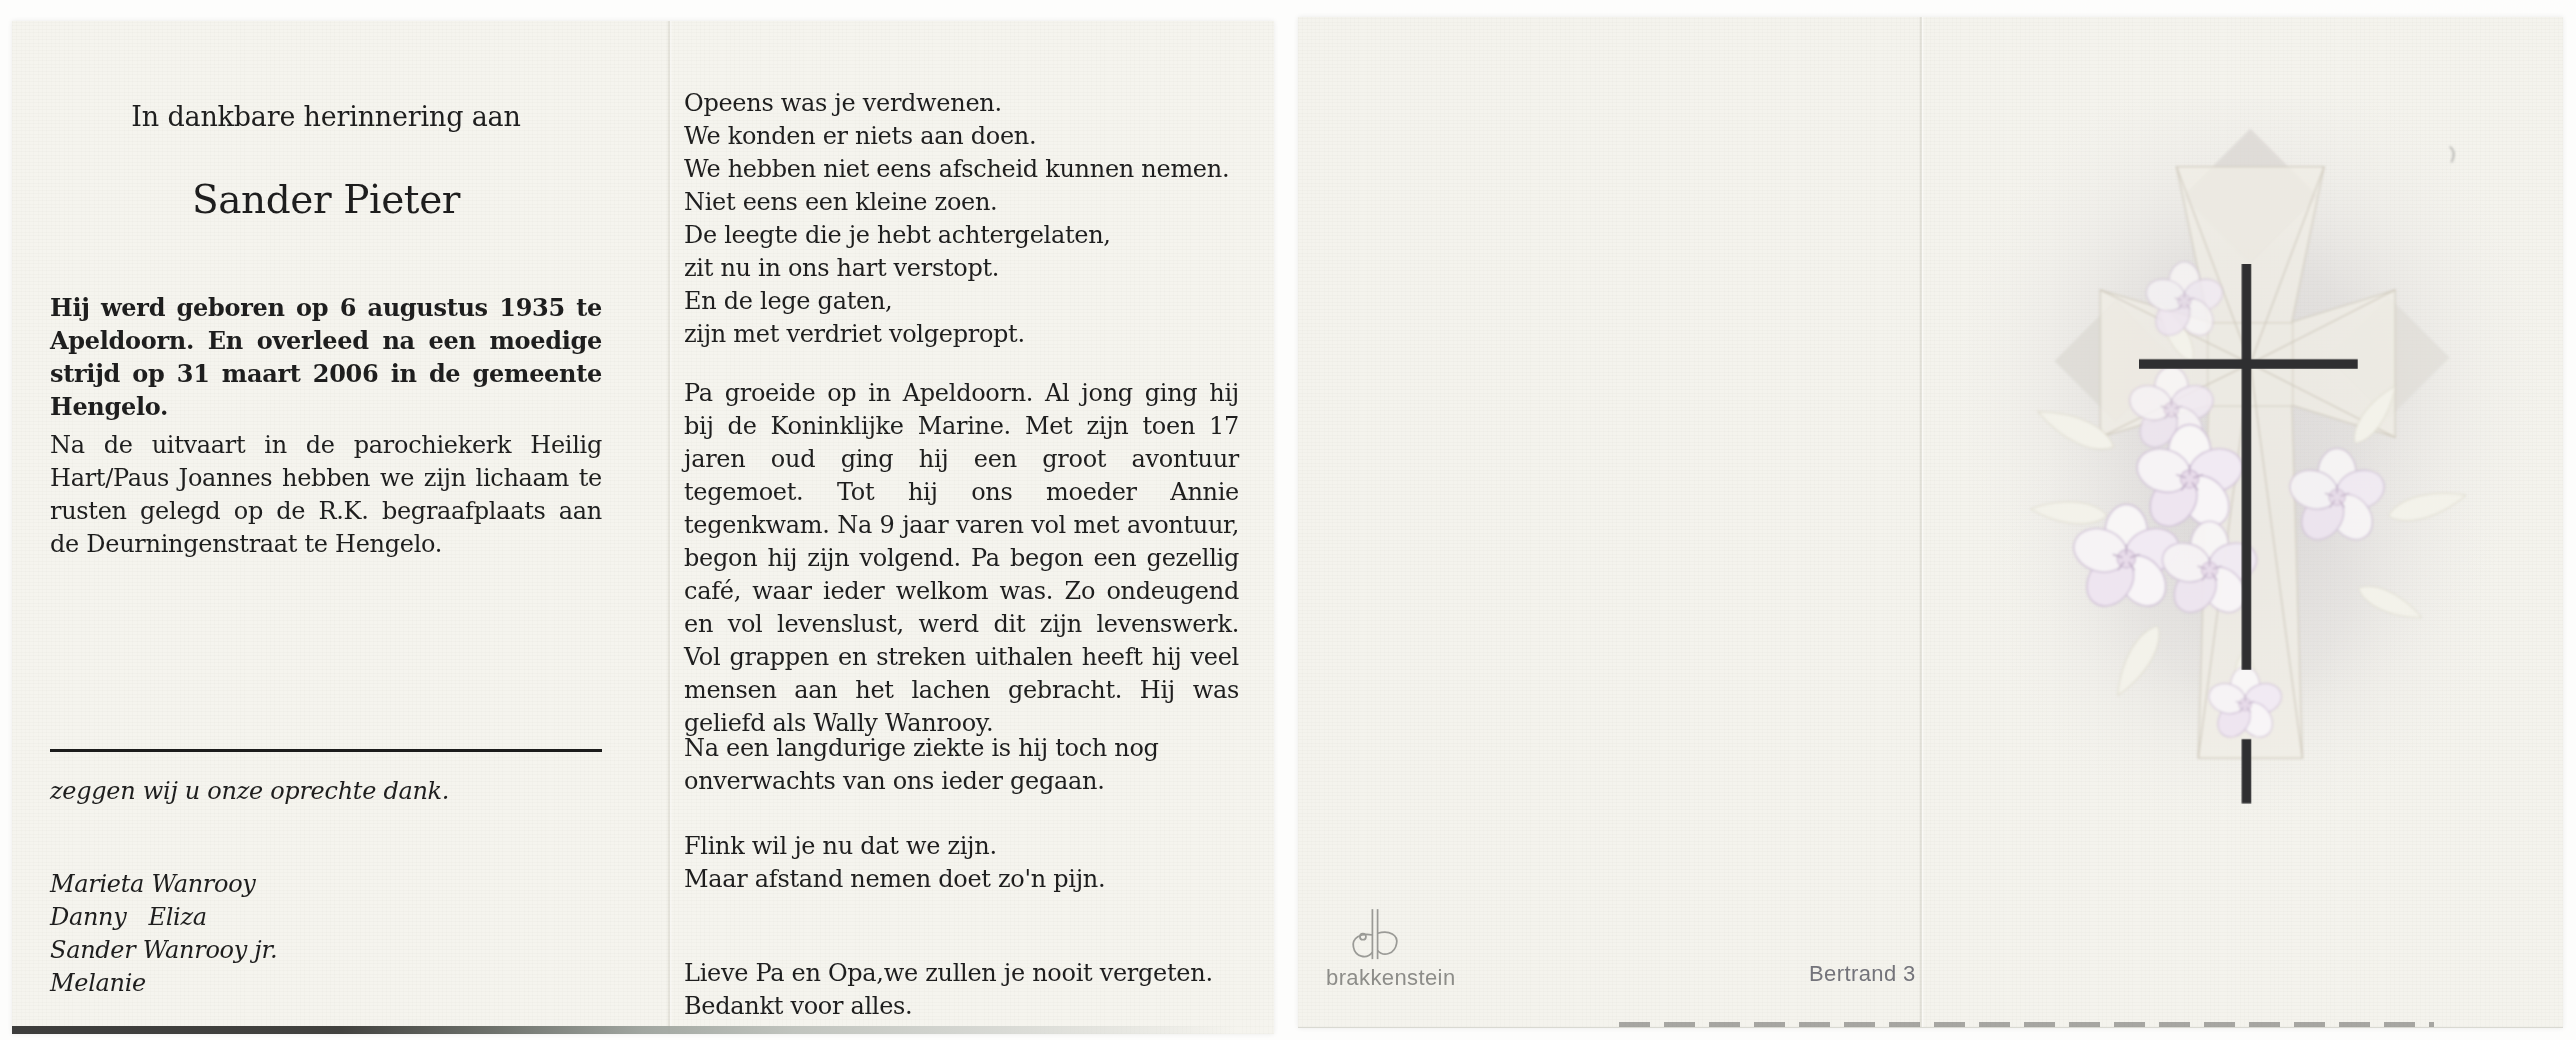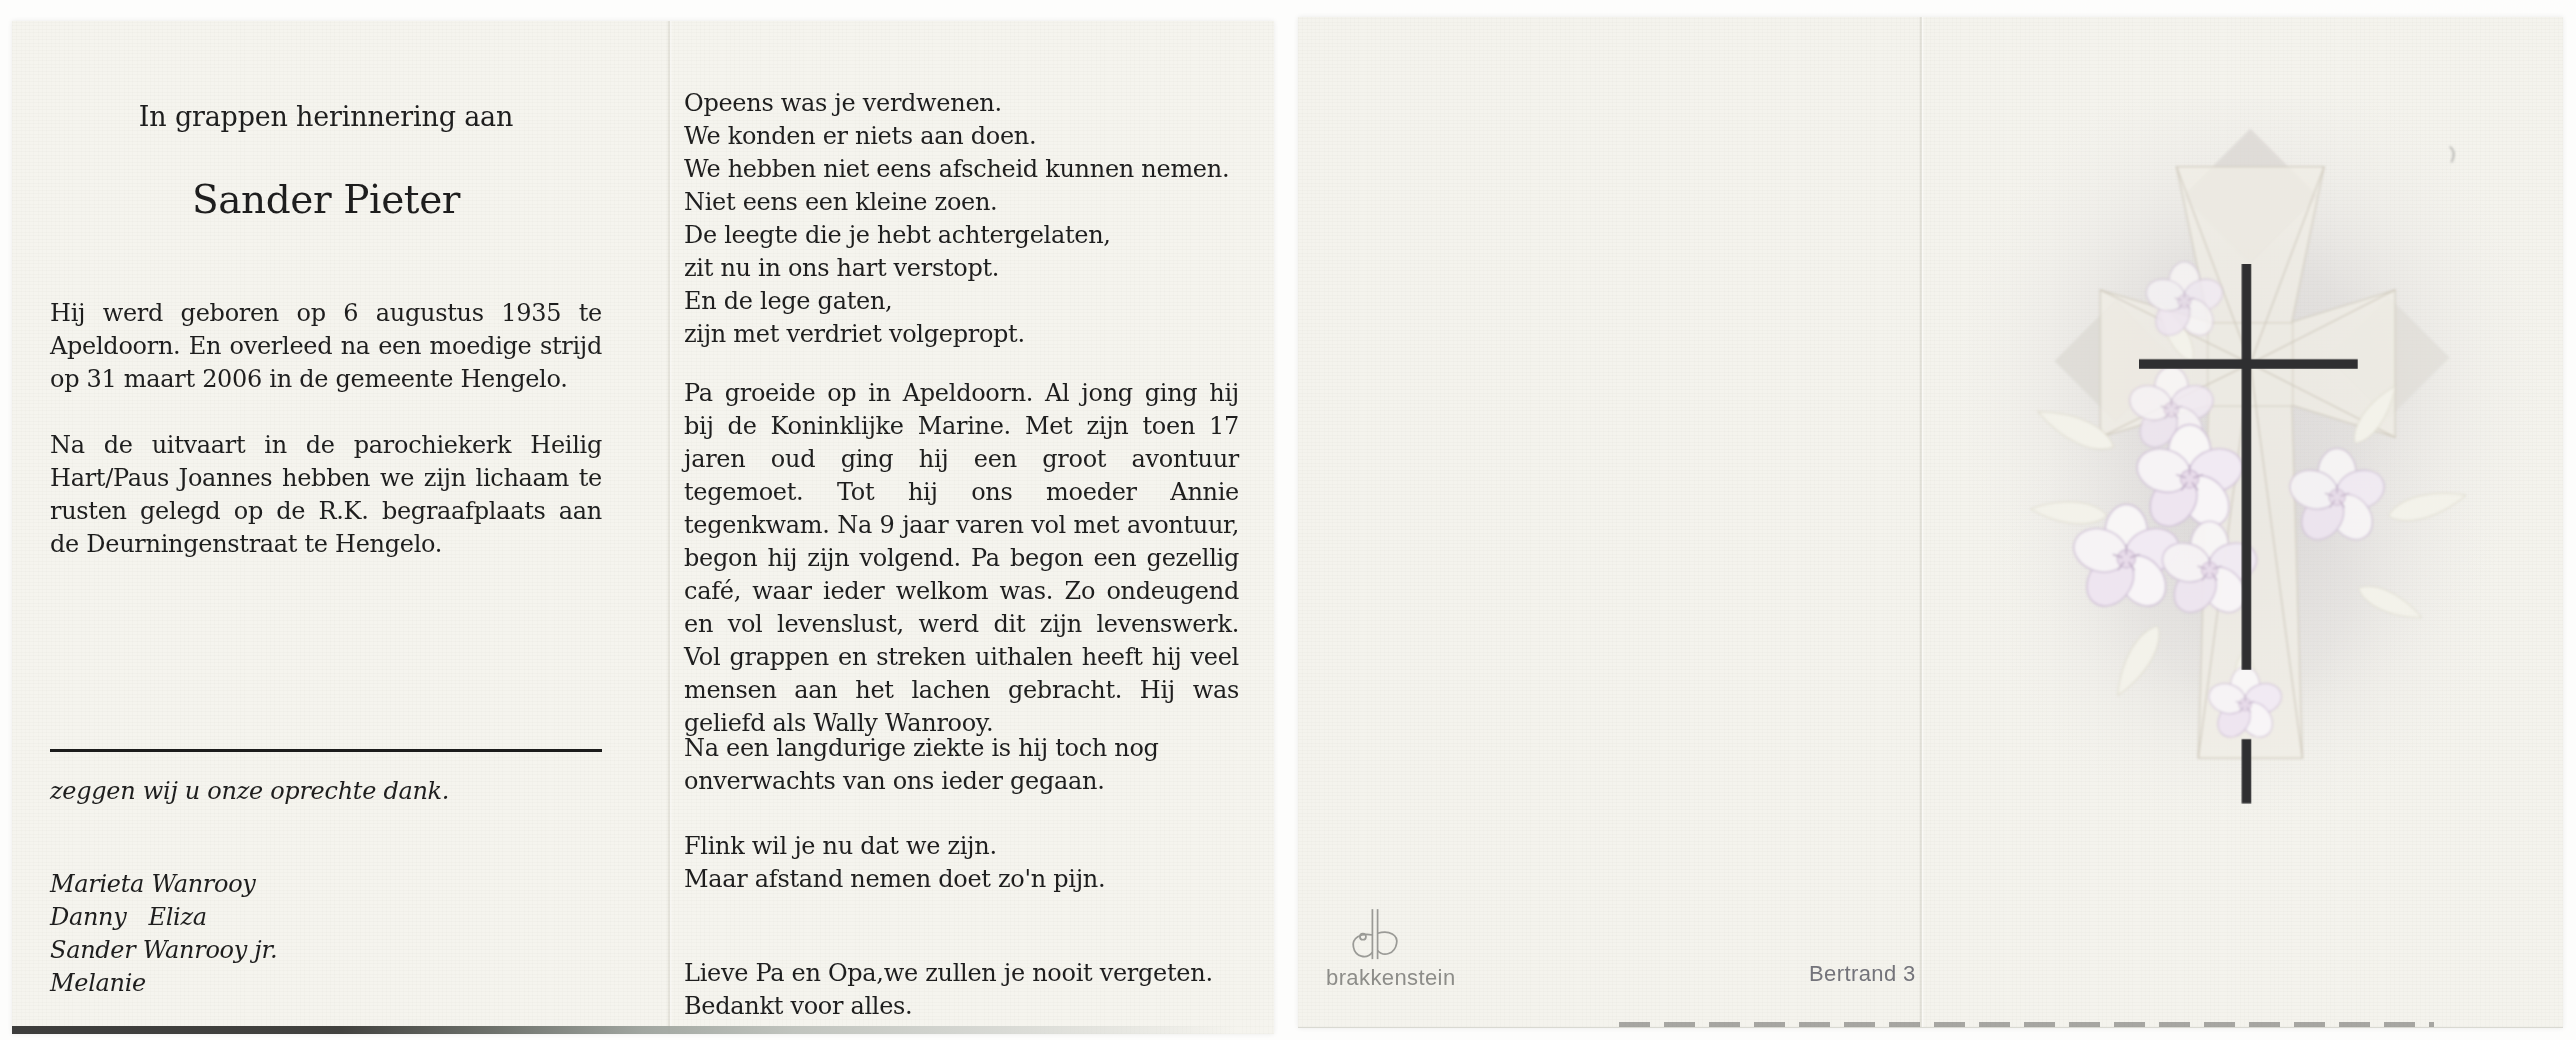--- a/index.html
+++ b/index.html
@@ -29,21 +29,21 @@
     background:repeating-linear-gradient(90deg, rgba(72,72,70,0.6) 0 31px, rgba(72,72,70,0) 31px 45px);}
 
   .panel{position:absolute;top:0;height:100%;}
   .panel-memorial{left:38px;width:552px;}
   .panel-poem{left:672px;width:555px;}
 
   .blk{position:absolute;left:0;width:100%;}
   .intro{top:80px;text-align:center;font-size:27px;letter-spacing:-0.2px;}
   .deceased-name{top:156px;text-align:center;font-size:39px;line-height:45px;letter-spacing:-0.4px;}
   .body-text{font-size:24px;line-height:33px;text-align:justify;letter-spacing:-0.3px;margin:0;}
-  .para-birth{top:276px;}
+  .para-birth{top:270px;font-weight:bold;}
   .para-funeral{top:408px;}
   .rule{top:728px;height:2.6px;background:#1c1c1c;}
   .thanks{top:753px;font-style:italic;font-size:24px;line-height:35px;letter-spacing:-0.3px;}
   .family-names{top:847px;font-style:italic;font-size:24px;line-height:33px;letter-spacing:-0.3px;}
   .family-names div{white-space:pre-wrap;}
 
   .stanza{font-size:24px;line-height:33px;letter-spacing:-0.3px;}
   .stanza-opening{top:66px;}
   .life-story{top:356px;}
   .stanza-illness{top:711px;}
@@ -60,21 +60,21 @@
   .artwork{position:absolute;left:607px;top:82px;width:642px;height:772px;}
 </style>
 </head>
 <body>
 
 <div class="page">
 
   <section class="card card-inside">
 
     <div class="panel panel-memorial">
-      <div class="blk intro">In grappen herinnering aan</div>
+      <div class="blk intro">In dankbare herinnering aan</div>
       <div class="blk deceased-name">
         <div>Sander Pieter</div>
       </div>
       <p class="blk body-text para-birth">Hij werd geboren op 6 augustus 1935 te Apeldoorn. En overleed na een moedige strijd op 31 maart 2006 in de gemeente Hengelo.</p>
       <p class="blk body-text para-funeral">Na de uitvaart in de parochiekerk Heilig Hart/Paus Joannes hebben we zijn lichaam te rusten gelegd op de R.K. begraafplaats aan de Deurningenstraat te Hengelo.</p>
       <div class="blk rule"></div>
       <div class="blk thanks">
           <div>zeggen wij u onze oprechte dank.</div>
         </div>
       <div class="blk family-names">

